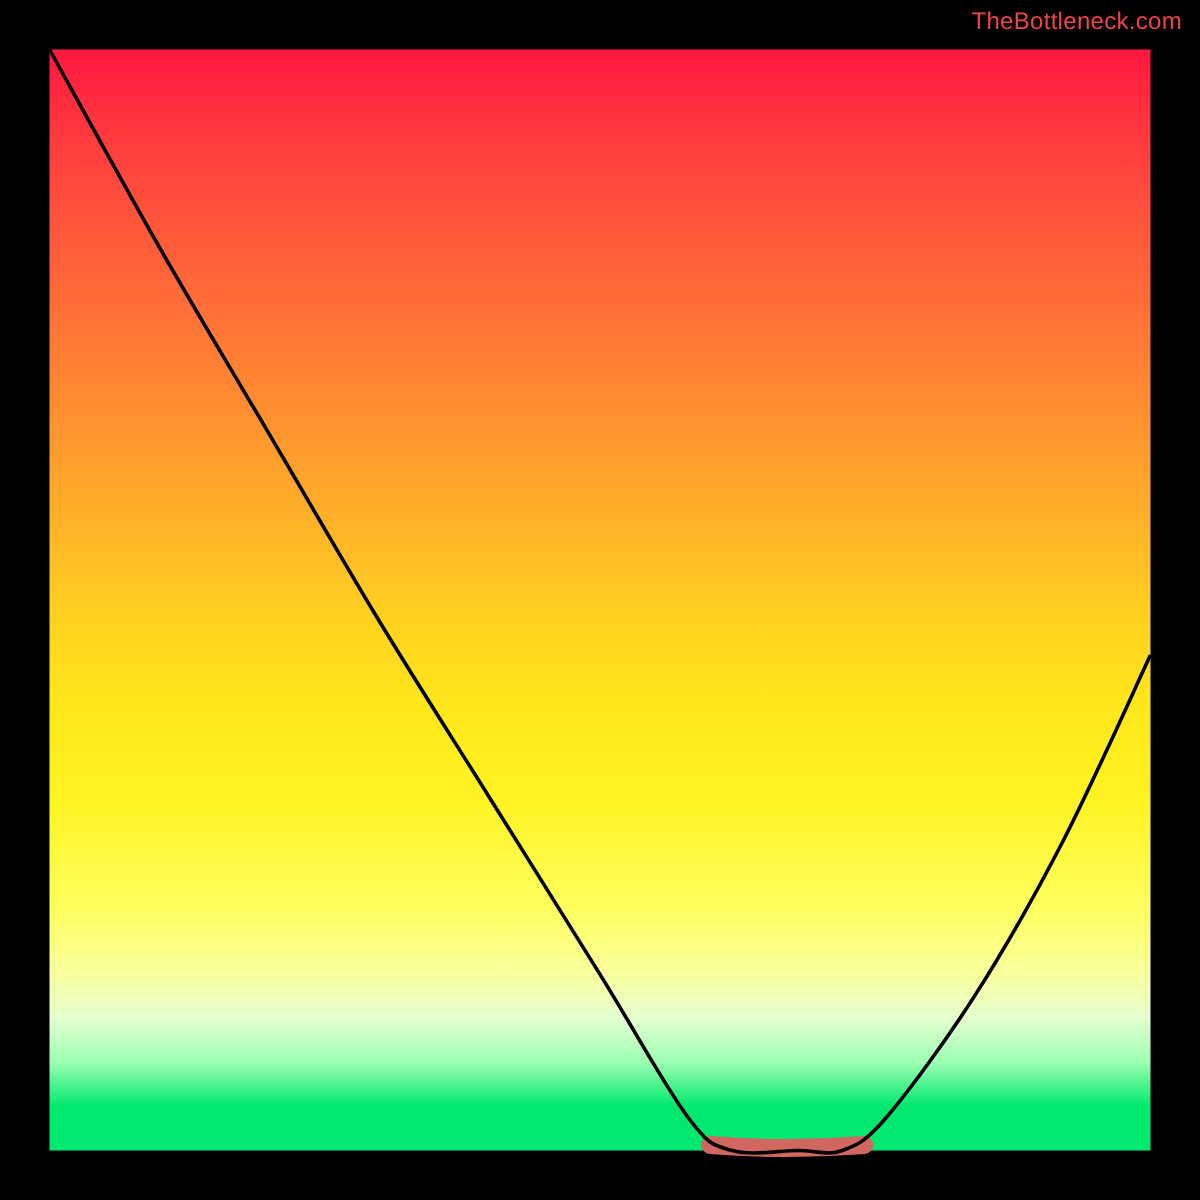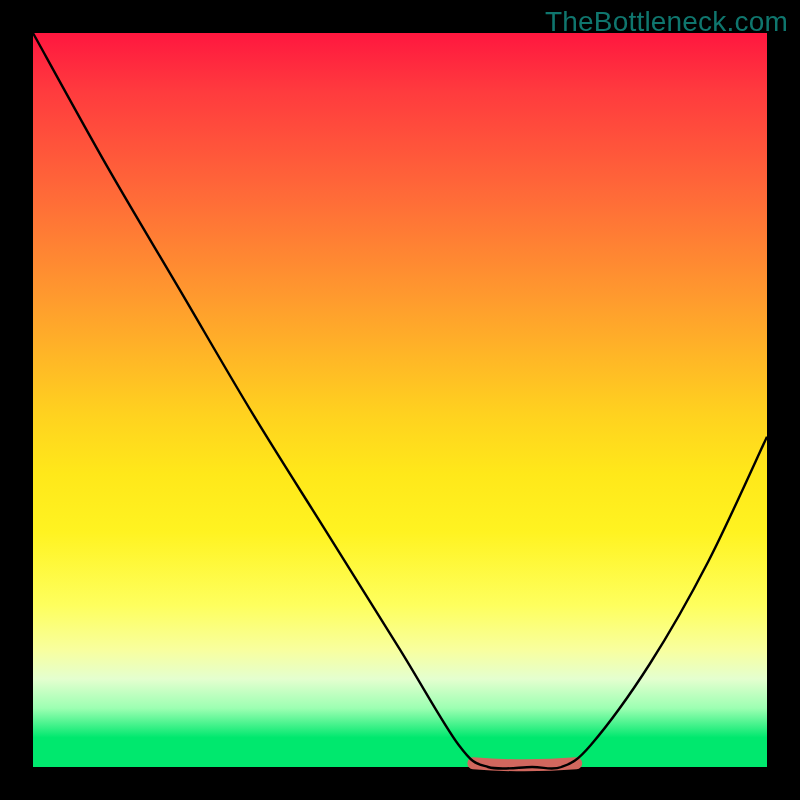--- a/index.html
+++ b/index.html
@@ -43,22 +43,22 @@
     left: 0;
     top: 0;
     width: 734px;
     height: 734px;
     overflow: visible;
   }
   .watermark {
     position: absolute;
     top: 6px;
     right: 12px;
-    color: #0f766e;
-    font-size: 28px;
+    color: #ef4444;
+    font-size: 16px;
     font-weight: 400;
     letter-spacing: 0.2px;
     user-select: none;
   }
   .optimum {
     stroke: #d1675e;
     stroke-width: 12;
     stroke-linecap: round;
     fill: none;
   }

